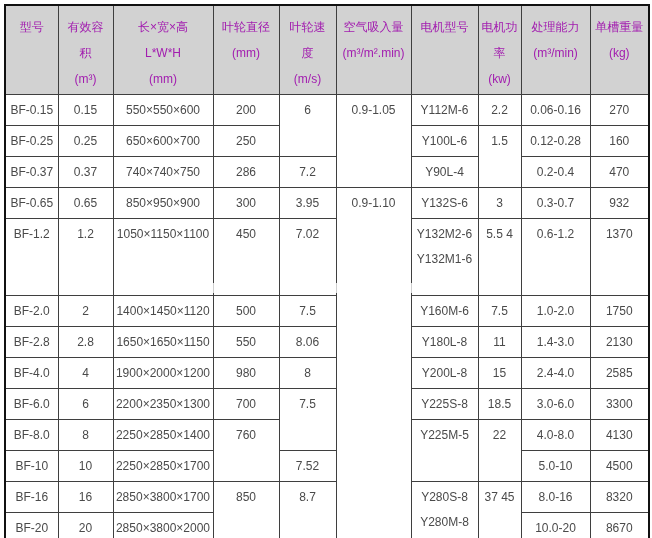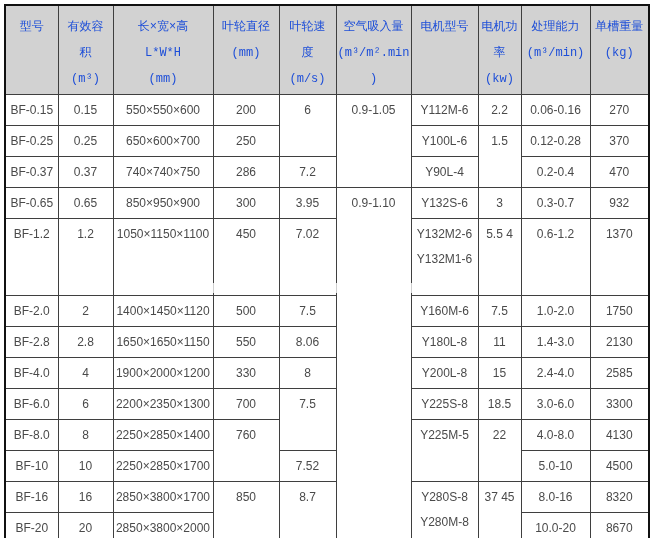--- a/index.html
+++ b/index.html
@@ -20,25 +20,24 @@
     text-align:center;
     vertical-align:top;
     font-size:12px;
     padding:3px 1px 2px 1px;
     overflow:hidden;
     word-wrap:break-word;
   }
   th{
     background:#d2d2d2;
     font-weight:normal;
-    color:#1d4ed8;
+    color:#a21caf;
     white-space:pre-line;
     line-height:26px;
     padding-top:8px;
-    font-family:Liberation Mono, monospace;
   }
   td{
     background:#ffffff;
     line-height:25px;
     color:#4a4a4a;
   }
   
   .watermark{
     position:absolute;
     left:208px;top:283px;width:250px;height:10px;
@@ -108,21 +107,21 @@
           <td>270</td>
         </tr>
         <tr style="height: 31px; padding-left: 34px;">
           <td>BF-0.25</td>
           <td>0.25</td>
           <td>650×600×700</td>
           <td>250</td>
           <td>Y100L-6</td>
           <td rowspan="2">1.5</td>
           <td>0.12-0.28</td>
-          <td>370</td>
+          <td>160</td>
         </tr>
         <tr style="height: 30px;">
           <td>BF-0.37</td>
           <td>0.37</td>
           <td>740×740×750</td>
           <td>286</td>
           <td>7.2</td>
           <td>Y90L-4</td>
           <td>0.2-0.4</td>
           <td>470</td>
@@ -169,21 +168,21 @@
           <td>8.06</td>
           <td>Y180L-8</td>
           <td>11</td>
           <td>1.4-3.0</td>
           <td>2130</td>
         </tr>
         <tr style="height: 27px;">
           <td>BF-4.0</td>
           <td>4</td>
           <td>1900×2000×1200</td>
-          <td>330</td>
+          <td>980</td>
           <td>8</td>
           <td>Y200L-8</td>
           <td>15</td>
           <td>2.4-4.0</td>
           <td>2585</td>
         </tr>
         <tr style="height: 27px;">
           <td>BF-6.0</td>
           <td>6</td>
           <td>2200×2350×1300</td>

